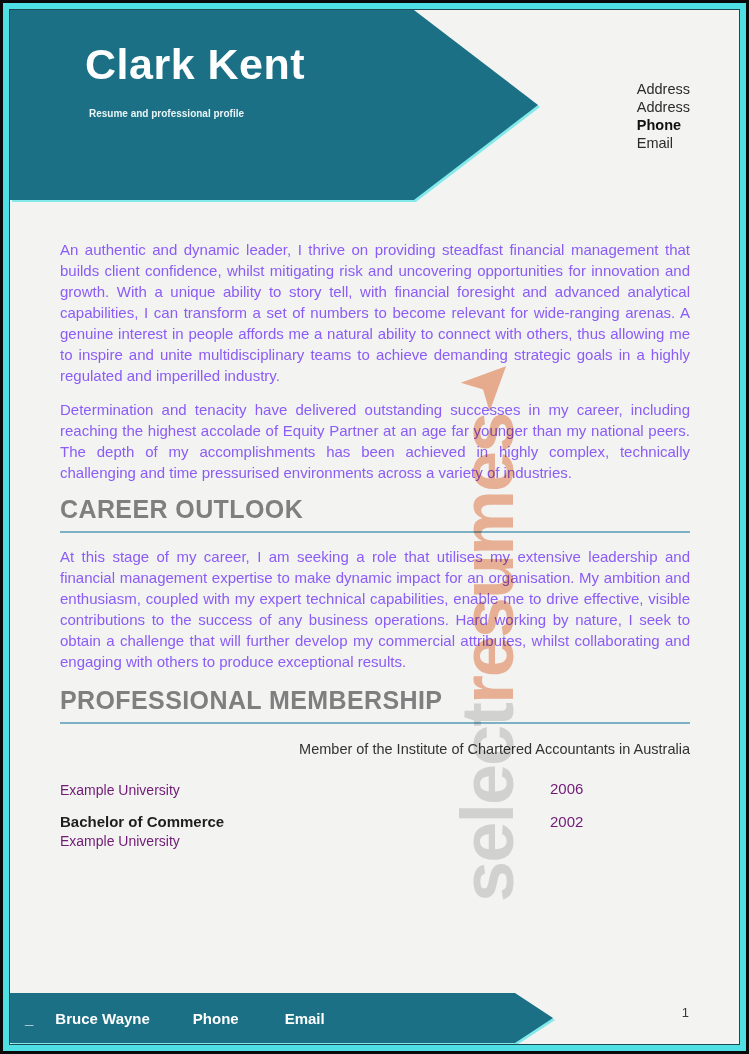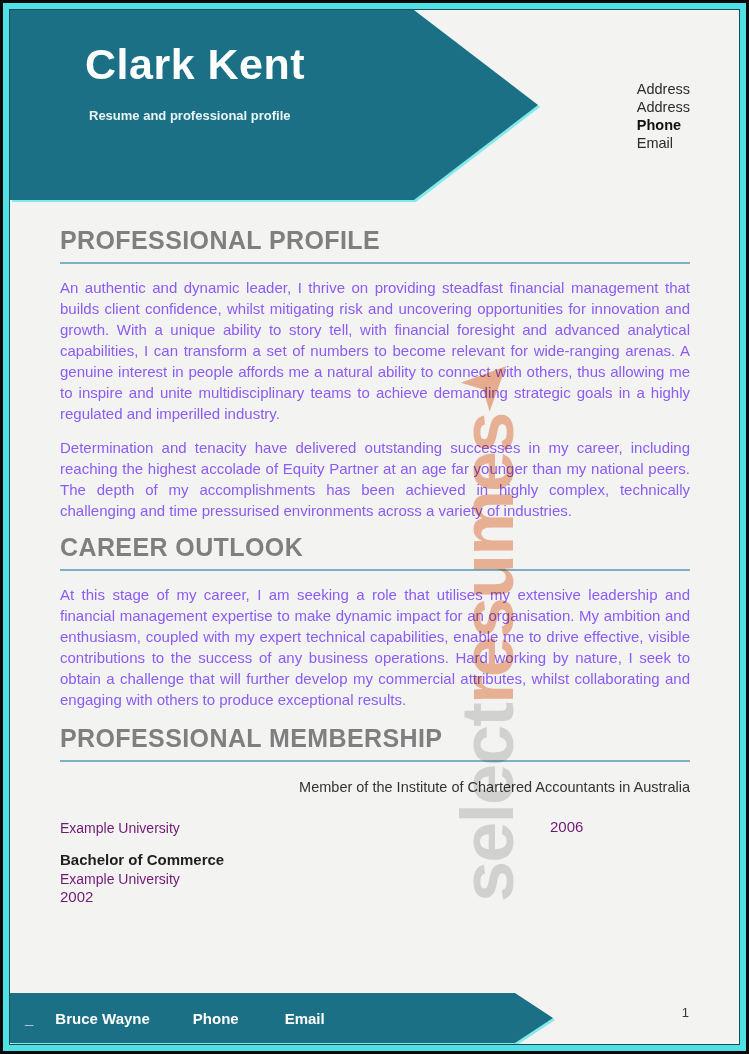--- a/index.html
+++ b/index.html
@@ -38,21 +38,21 @@
     clip-path: polygon(0 0, 76.5% 0, 100% 50%, 76.5% 100%, 0 100%);
     position: relative;
   }
   .header-name {
     position: absolute; left: 75px; top: 30px;
     font-size: 43px; font-weight: bold; color: #fdfefe;
     letter-spacing: 0.5px;
   }
   .header-tagline {
     position: absolute; left: 79px; top: 98px;
-    font-size: 13px; font-weight: bold; color: #e9f5f7;
+    font-size: 10px; font-weight: bold; color: #e9f5f7;
   }
   .contact-block {
     position: absolute; top: 70px; right: 49px;
     text-align: left;
     font-size: 14.5px; line-height: 18px; color: #2c2c2c;
   }
   .contact-block .bold { font-weight: bold; color: #111; }
 
   
   .content {
@@ -74,21 +74,21 @@
   .section.outlook    { margin-top: 12px; }
   .section.membership { margin-top: 14px; }
   .section.education  { margin-top: 20px; }
   .para-second { }
   .membership-text {
     margin: 15px 0 0 0;
     font-size: 14.5px; color: #333; text-align: right;
   }
   .edu-rows { margin-top: 16px; }
   .edu-row { display: flex; align-items: flex-start; }
-  .edu-row + .edu-row { margin-top: 14px; flex-direction: column; }
+  .edu-row + .edu-row { margin-top: 14px; }
   .edu-left { width: 490px; }
   .edu-degree { font-size: 15px; font-weight: bold; color: #1e1e1e; line-height: 18px; }
   .edu-school { font-size: 14px; color: #701a75; line-height: 18px; margin-top: 1px; }
   .edu-year { font-size: 15px; color: #701a75; line-height: 18px; }
 
   
   .watermark {
     position: absolute; left: 392px; top: 288px;
     width: 170px; height: 662px;
     display: flex; align-items: center; justify-content: center;
@@ -149,21 +149,20 @@
       <div class="contact-block">
         <div>Address</div>
         <div>Address</div>
         <div class="bold">Phone</div>
         <div>Email</div>
       </div>
 
       <div class="content">
 
         <div class="section profile">
-          <h2 class="section-title">PROFESSIONAL PROFILE</h2>
           <p class="body-text">An authentic and dynamic leader, I thrive on providing steadfast financial management that builds client confidence, whilst mitigating risk and uncovering opportunities for innovation and growth. With a unique ability to story tell, with financial foresight and advanced analytical capabilities, I can transform a set of numbers to become relevant for wide-ranging arenas. A genuine interest in people affords me a natural ability to connect with others, thus allowing me to inspire and unite multidisciplinary teams to achieve demanding strategic goals in a highly regulated and imperilled industry.</p>
           <p class="body-text para-second">Determination and tenacity have delivered outstanding successes in my career, including reaching the highest accolade of Equity Partner at an age far younger than my national peers. The depth of my accomplishments has been achieved in highly complex, technically challenging and time pressurised environments across a variety of industries.</p>
         </div>
 
         <div class="section outlook">
           <h2 class="section-title">CAREER OUTLOOK</h2>
           <p class="body-text">At this stage of my career, I am seeking a role that utilises my extensive leadership and financial management expertise to make dynamic impact for an organisation. My ambition and enthusiasm, coupled with my expert technical capabilities, enable me to drive effective, visible contributions to the success of any business operations. Hard working by nature, I seek to obtain a challenge that will further develop my commercial attributes, whilst collaborating and engaging with others to produce exceptional results.</p>
         </div>
 
         <div class="section membership">

